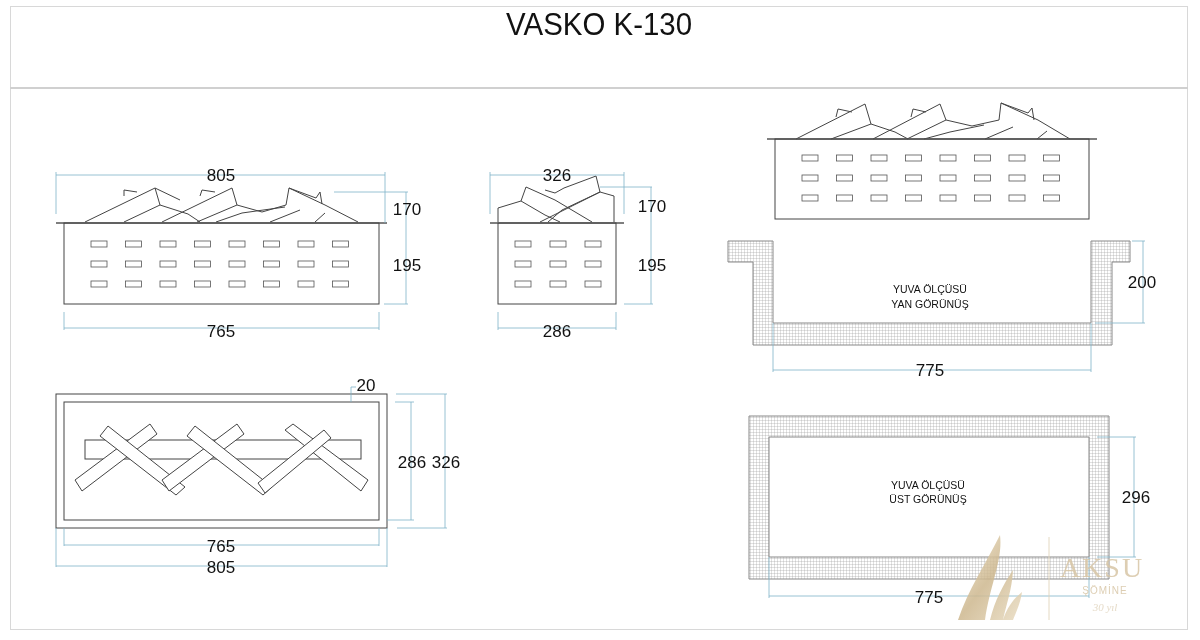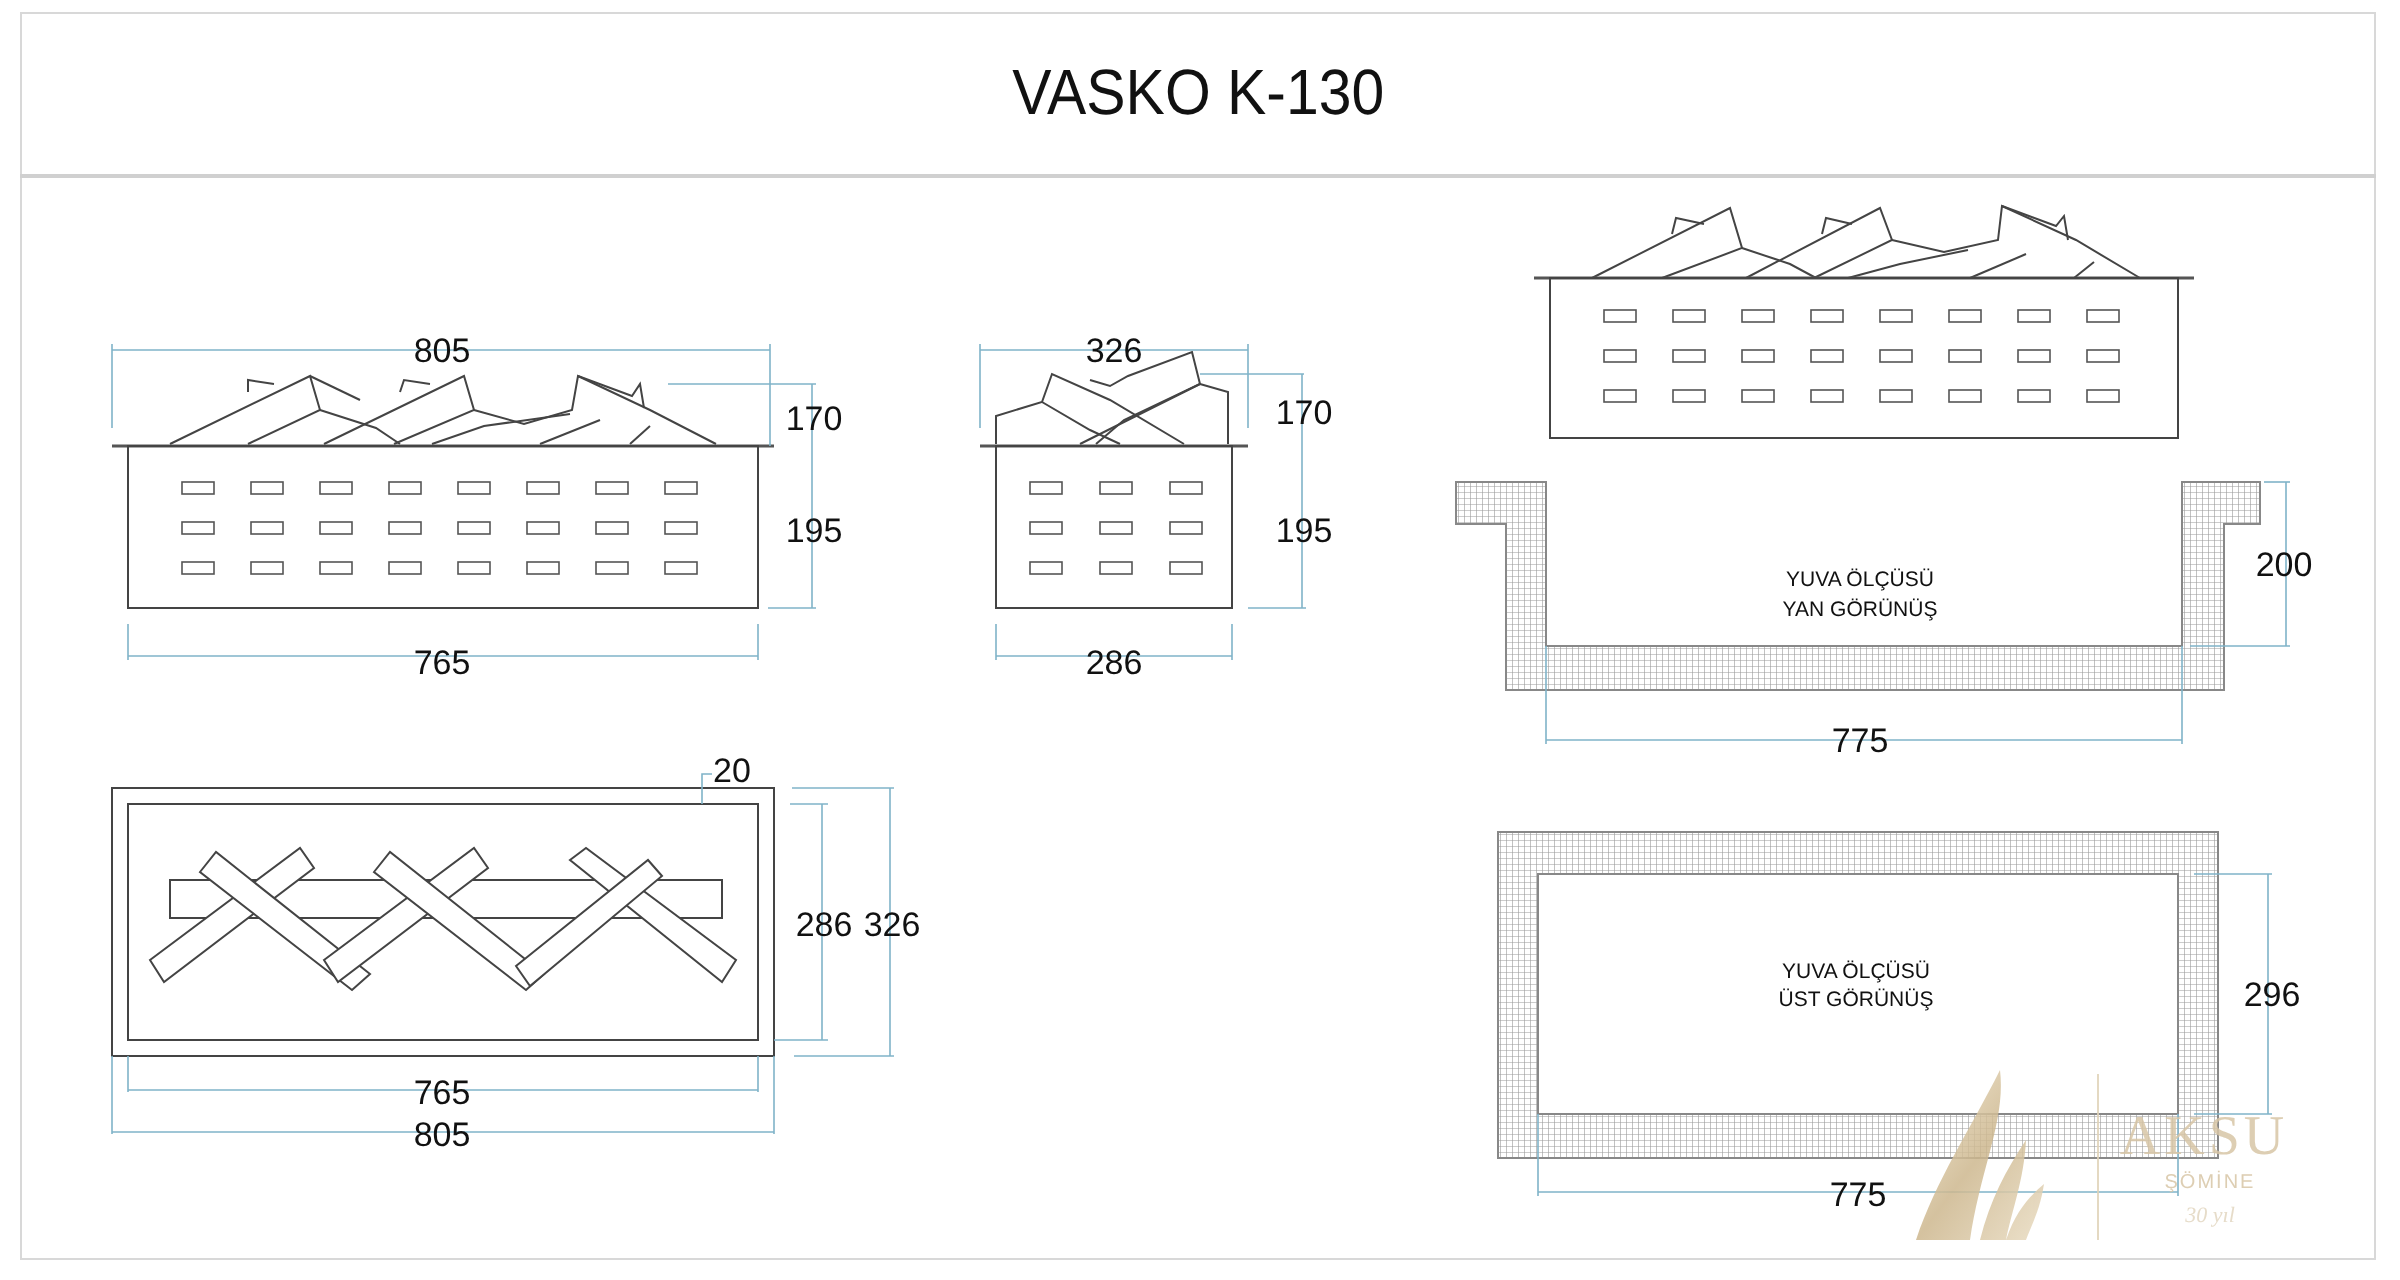--- a/index.html
+++ b/index.html
@@ -1,18 +1,18 @@
 <!DOCTYPE html>
 <html><head>
 <meta charset="utf-8">
 <style>
   html, body { margin:0; padding:0; background:#ffffff; }
   body { width:1200px; height:640px; position:relative; overflow:hidden; font-family:"Liberation Sans", sans-serif; }
   .frame { position:absolute; left:10px; top:6px; width:1178px; height:624px; border:1px solid #d8d8d8; box-sizing:border-box; }
-  .title-bar { position:absolute; left:10px; top:6px; width:1178px; height:83px; border-bottom:2px solid #d0d0d0; box-sizing:border-box; display:flex; align-items:center; justify-content:center; }
+  .title-bar { position:absolute; left:10px; top:6px; width:1178px; height:83px; border-bottom:2px solid #d0d0d0; box-sizing:border-box; display:flex; justify-content:center; }
   .title { font-size:32px; color:#111; letter-spacing:0px; transform:scaleX(0.92); }
   svg#drawing { position:absolute; left:0; top:0; }
   .dimtxt { font-family:"Liberation Sans", sans-serif; font-size:17px; fill:#111; }
   .lbl { font-family:"Liberation Sans", sans-serif; font-size:10.5px; fill:#111; }
   .logo-big { font-family:"Liberation Serif", serif; font-size:28px; fill:#d8c6a6; letter-spacing:2px; }
   .logo-small { font-family:"Liberation Sans", sans-serif; font-size:10px; fill:#d8c6a6; letter-spacing:1px; }
   .logo-year { font-family:"Liberation Serif", serif; font-style:italic; font-size:11px; fill:#e2d6c0; }
 </style>
 </head>
 <body>

